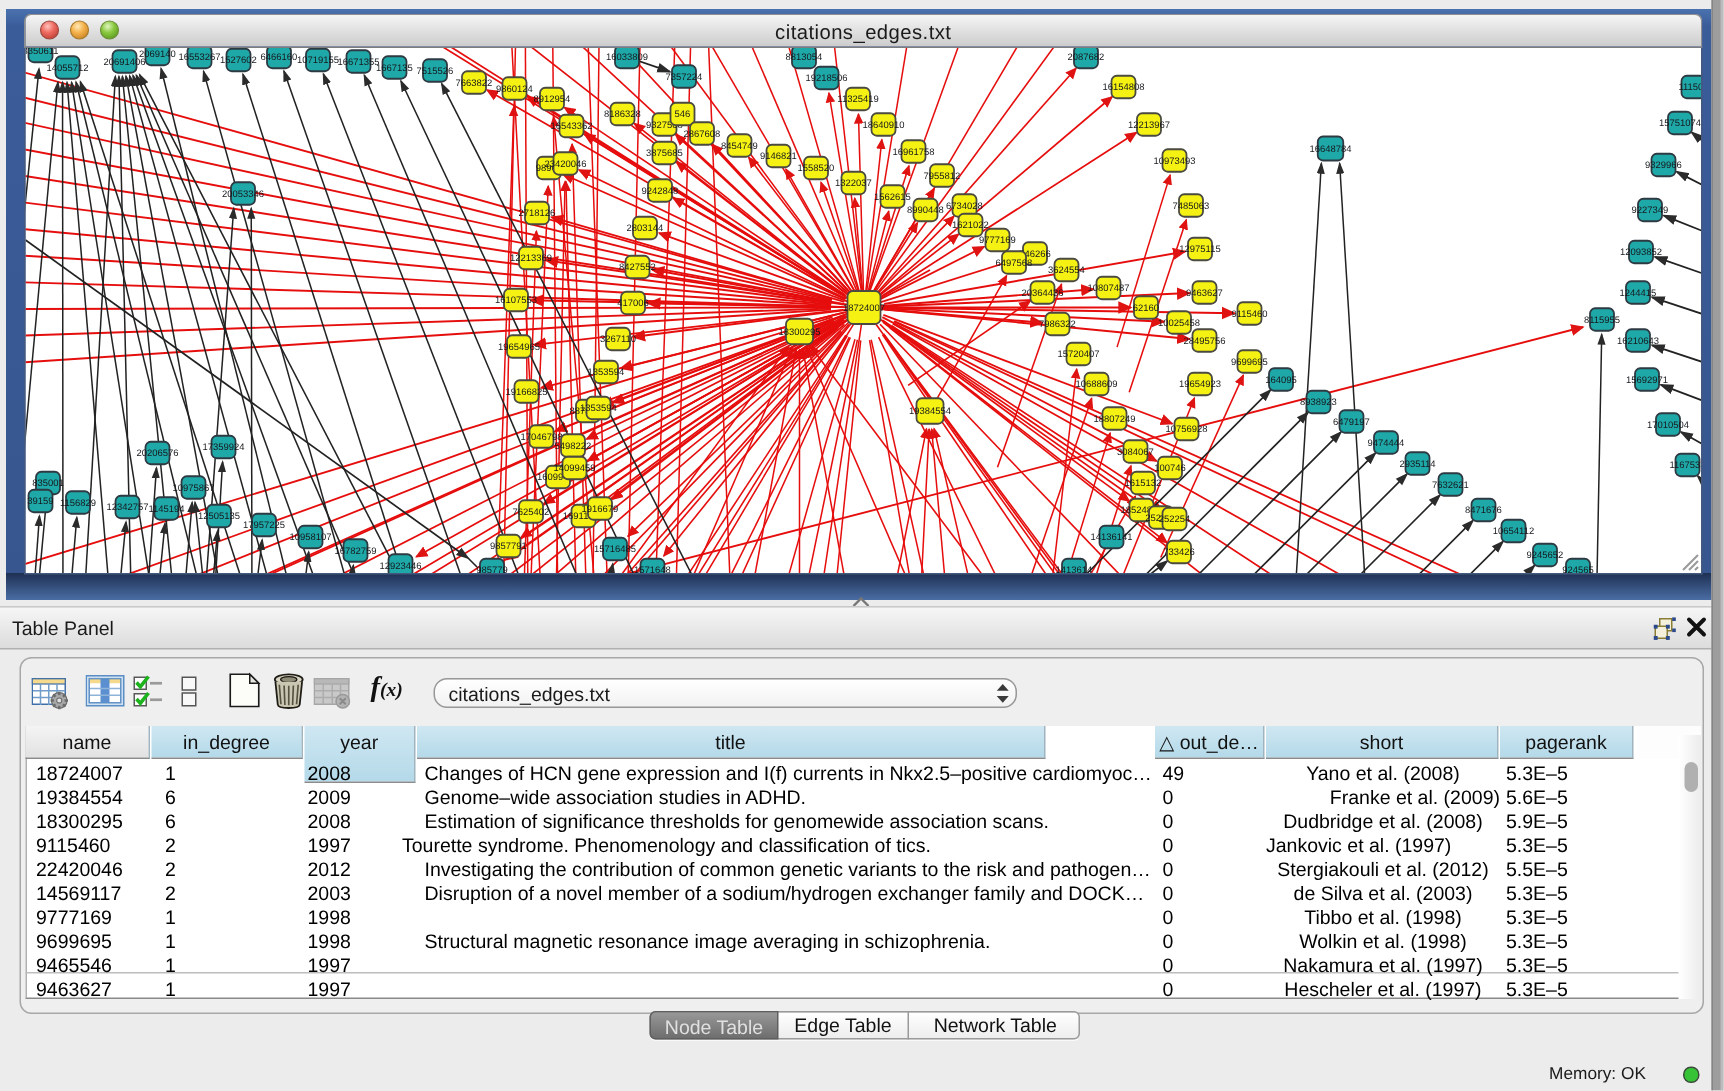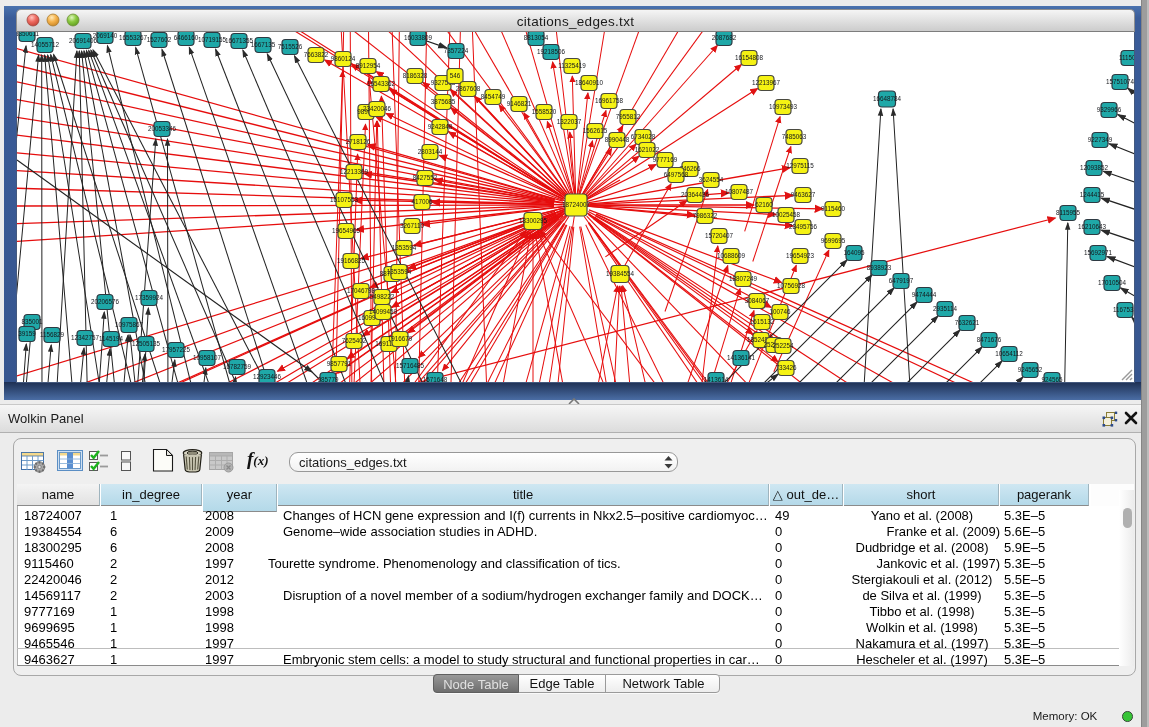--- a/index.html
+++ b/index.html
@@ -554,21 +554,21 @@
     <line x1="1109" y1="348" x2="1115" y2="342" stroke="#9a9a9a" stroke-width="1.4"></line>
     <line x1="1113" y1="348" x2="1115" y2="346" stroke="#9a9a9a" stroke-width="1.4"></line>
   </svg>
 <div style="position:absolute;left:16px;top:32px;width:1119px;height:351px;border:1px solid #44597e;border-top:none;pointer-events:none"></div>
 
 <svg style="position:absolute;left:568px;top:398px" width="12" height="7">
     <path d="M1 6 L6 1 L11 6" stroke="#777" stroke-width="1.6" fill="none"></path>
   </svg>
 
 <div style="position:absolute;left:0;top:404px;width:1141px;height:29px;background:linear-gradient(#f6f6f6,#dcdcdc);border-top:1px solid #c8c8c8;border-bottom:1px solid #b0b0b0"></div>
-<div style="position:absolute;left:8px;top:411px;font:13px 'Liberation Sans',sans-serif;color:#1a1a1a">Wolkin Panel</div>
+<div style="position:absolute;left:8px;top:411px;font:13px 'Liberation Sans',sans-serif;color:#1a1a1a">Table Panel</div>
 <svg style="position:absolute;left:1102px;top:411px" width="17" height="16">
     <rect x="4.5" y="1.5" width="8" height="8" fill="#f4f0dc" stroke="#8a7d36"></rect>
     <rect x="1.5" y="6.5" width="8" height="8" fill="#f4f0dc" stroke="#8a7d36"></rect>
     <g fill="#2c4a8a">
       <rect x="0.5" y="5.5" width="2.6" height="2.6"></rect>
       <rect x="8.6" y="5.5" width="2.6" height="2.6"></rect>
       <rect x="0.5" y="13" width="2.6" height="2.6"></rect>
       <rect x="8.6" y="13" width="2.6" height="2.6"></rect>
       <rect x="12.8" y="0.6" width="2.4" height="2.4"></rect>
       <rect x="12.8" y="8" width="2.4" height="2.4"></rect>
@@ -658,22 +658,22 @@
 <div style="position:absolute;left:289px;top:452px;width:389px;height:20px;background:linear-gradient(#ffffff,#f2f2f2);border:1px solid #989898;border-radius:9px;font:13px 'Liberation Sans',sans-serif;color:#1a1a1a;line-height:19px;padding-left:9px">citations_edges.txt</div>
 <svg style="position:absolute;left:663px;top:456px" width="12" height="13">
     <path d="M5.5 0 L9.5 4.5 L1.5 4.5 z" fill="#3a3a3a"></path>
     <path d="M5.5 12.5 L9.5 8 L1.5 8 z" fill="#3a3a3a"></path>
   </svg>
 
 <div style="position:absolute;left:17px;top:484px;width:1117px;height:182px;background:#fff;border-bottom:1px solid #8a8a8a;border-left:1px solid #b0b0b0"></div>
 <div style="position:absolute;left:17px;top:648px;width:1117px;height:1px;background:#bdbdbd"></div>
 <div style="position:absolute;left:17px;top:484px;width:83px;height:22px;background:linear-gradient(#f4f4f4,#e2e2e2);border-right:1px solid #9fb4be;border-bottom:1px solid #8b8b8b;text-align:center;font:13px 'Liberation Sans',sans-serif;color:#111;line-height:22px">name</div>
 <div style="position:absolute;left:101px;top:484px;width:101px;height:22px;background:linear-gradient(#cfe7f2,#b4d9e9);border-right:1px solid #9fb4be;border-bottom:1px solid #8b8b8b;text-align:center;font:13px 'Liberation Sans',sans-serif;color:#111;line-height:22px">in_degree</div>
-<div style="position:absolute;left:203px;top:484px;width:74px;height:28px;background:linear-gradient(#cfe7f2,#b4d9e9);border-right:1px solid #9fb4be;border-bottom:1px solid #8b8b8b;text-align:center;font:13px 'Liberation Sans',sans-serif;color:#111;line-height:22px">year</div>
-<div style="position:absolute;left:278px;top:484px;width:491px;height:22px;background:linear-gradient(#cfe7f2,#b4d9e9);border-right:1px solid #9fb4be;border-bottom:1px solid #8b8b8b;text-align:center;font:13px 'Liberation Sans',sans-serif;color:#111;line-height:22px">title</div>
+<div style="position:absolute;left:203px;top:484px;width:74px;height:38px;background:linear-gradient(#cfe7f2,#b4d9e9);border-right:1px solid #9fb4be;border-bottom:1px solid #8b8b8b;text-align:center;font:13px 'Liberation Sans',sans-serif;color:#111;line-height:22px">year</div>
+<div style="position:absolute;left:278px;top:484px;width:419px;height:22px;background:linear-gradient(#cfe7f2,#b4d9e9);border-right:1px solid #9fb4be;border-bottom:1px solid #8b8b8b;text-align:center;font:13px 'Liberation Sans',sans-serif;color:#111;line-height:22px">title</div>
 <div style="position:absolute;left:770px;top:484px;width:73px;height:22px;background:linear-gradient(#cfe7f2,#b4d9e9);border-right:1px solid #9fb4be;border-bottom:1px solid #8b8b8b;text-align:center;font:13px 'Liberation Sans',sans-serif;color:#111;line-height:22px">△ out_de…</div>
 <div style="position:absolute;left:844px;top:484px;width:155px;height:22px;background:linear-gradient(#cfe7f2,#b4d9e9);border-right:1px solid #9fb4be;border-bottom:1px solid #8b8b8b;text-align:center;font:13px 'Liberation Sans',sans-serif;color:#111;line-height:22px">short</div>
 <div style="position:absolute;left:1000px;top:484px;width:89px;height:22px;background:linear-gradient(#cfe7f2,#b4d9e9);border-right:1px solid #9fb4be;border-bottom:1px solid #8b8b8b;text-align:center;font:13px 'Liberation Sans',sans-serif;color:#111;line-height:22px">pagerank</div>
 <div style="position:absolute;left:1091px;top:484px;width:43px;height:22px;background:#fdfdfd"></div>
 <div style="position:absolute;left:0;top:508px;width:1103px;height:16px;font:13px/16px 'Liberation Sans',sans-serif;color:#000">
     <div style="position:absolute;left:24px;top:0;white-space:nowrap">18724007</div>
     <div style="position:absolute;left:110px;top:0;white-space:nowrap">1</div>
     <div style="position:absolute;left:205px;top:0;white-space:nowrap">2008</div>
     <div style="position:absolute;left:283px;top:0;white-space:nowrap">Changes of HCN gene expression and I(f) currents in Nkx2.5–positive cardiomyoc…</div>
     <div style="position:absolute;left:775px;top:0;white-space:nowrap">49</div>
@@ -686,79 +686,81 @@
     <div style="position:absolute;left:205px;top:0;white-space:nowrap">2009</div>
     <div style="position:absolute;left:283px;top:0;white-space:nowrap">Genome–wide association studies in ADHD.</div>
     <div style="position:absolute;left:775px;top:0;white-space:nowrap">0</div>
     <div style="position:absolute;left:844px;top:0;width:156px;text-align:right">Franke et al. (2009)</div>
     <div style="position:absolute;left:1004px;top:0;white-space:nowrap">5.6E–5</div>
   </div>
 <div style="position:absolute;left:0;top:540px;width:1103px;height:16px;font:13px/16px 'Liberation Sans',sans-serif;color:#000">
     <div style="position:absolute;left:24px;top:0;white-space:nowrap">18300295</div>
     <div style="position:absolute;left:110px;top:0;white-space:nowrap">6</div>
     <div style="position:absolute;left:205px;top:0;white-space:nowrap">2008</div>
+    <div style="position:absolute;left:283px;top:0;white-space:nowrap">Estimation of significance thresholds for genomewide association scans.</div>
     <div style="position:absolute;left:775px;top:0;white-space:nowrap">0</div>
     <div style="position:absolute;left:844px;top:0;width:156px;text-align:center">Dudbridge et al. (2008)</div>
     <div style="position:absolute;left:1004px;top:0;white-space:nowrap">5.9E–5</div>
   </div>
 <div style="position:absolute;left:0;top:556px;width:1103px;height:16px;font:13px/16px 'Liberation Sans',sans-serif;color:#000">
     <div style="position:absolute;left:24px;top:0;white-space:nowrap">9115460</div>
     <div style="position:absolute;left:110px;top:0;white-space:nowrap">2</div>
     <div style="position:absolute;left:205px;top:0;white-space:nowrap">1997</div>
     <div style="position:absolute;left:268px;top:0;white-space:nowrap">Tourette syndrome. Phenomenology and classification of tics.</div>
     <div style="position:absolute;left:775px;top:0;white-space:nowrap">0</div>
-    <div style="position:absolute;left:844px;top:0;width:156px;text-align:right">Jankovic et al. (1997)</div>
+    <div style="position:absolute;left:844px;top:0;width:156px;text-align:left">Jankovic et al. (1997)</div>
     <div style="position:absolute;left:1004px;top:0;white-space:nowrap">5.3E–5</div>
   </div>
 <div style="position:absolute;left:0;top:572px;width:1103px;height:16px;font:13px/16px 'Liberation Sans',sans-serif;color:#000">
     <div style="position:absolute;left:24px;top:0;white-space:nowrap">22420046</div>
     <div style="position:absolute;left:110px;top:0;white-space:nowrap">2</div>
     <div style="position:absolute;left:205px;top:0;white-space:nowrap">2012</div>
+    <div style="position:absolute;left:283px;top:0;white-space:nowrap">Investigating the contribution of common genetic variants to the risk and pathogen…</div>
     <div style="position:absolute;left:775px;top:0;white-space:nowrap">0</div>
     <div style="position:absolute;left:844px;top:0;width:156px;text-align:center">Stergiakouli et al. (2012)</div>
     <div style="position:absolute;left:1004px;top:0;white-space:nowrap">5.5E–5</div>
   </div>
 <div style="position:absolute;left:0;top:588px;width:1103px;height:16px;font:13px/16px 'Liberation Sans',sans-serif;color:#000">
     <div style="position:absolute;left:24px;top:0;white-space:nowrap">14569117</div>
     <div style="position:absolute;left:110px;top:0;white-space:nowrap">2</div>
     <div style="position:absolute;left:205px;top:0;white-space:nowrap">2003</div>
     <div style="position:absolute;left:283px;top:0;white-space:nowrap">Disruption of a novel member of a sodium/hydrogen exchanger family and DOCK…</div>
     <div style="position:absolute;left:775px;top:0;white-space:nowrap">0</div>
-    <div style="position:absolute;left:844px;top:0;width:156px;text-align:center">de Silva et al. (1999)</div>
+    <div style="position:absolute;left:844px;top:0;width:156px;text-align:center">de Silva et al. (2003)</div>
     <div style="position:absolute;left:1004px;top:0;white-space:nowrap">5.3E–5</div>
   </div>
 <div style="position:absolute;left:0;top:604px;width:1103px;height:16px;font:13px/16px 'Liberation Sans',sans-serif;color:#000">
     <div style="position:absolute;left:24px;top:0;white-space:nowrap">9777169</div>
     <div style="position:absolute;left:110px;top:0;white-space:nowrap">1</div>
     <div style="position:absolute;left:205px;top:0;white-space:nowrap">1998</div>
     <div style="position:absolute;left:775px;top:0;white-space:nowrap">0</div>
     <div style="position:absolute;left:844px;top:0;width:156px;text-align:center">Tibbo et al. (1998)</div>
     <div style="position:absolute;left:1004px;top:0;white-space:nowrap">5.3E–5</div>
   </div>
 <div style="position:absolute;left:0;top:620px;width:1103px;height:16px;font:13px/16px 'Liberation Sans',sans-serif;color:#000">
     <div style="position:absolute;left:24px;top:0;white-space:nowrap">9699695</div>
     <div style="position:absolute;left:110px;top:0;white-space:nowrap">1</div>
     <div style="position:absolute;left:205px;top:0;white-space:nowrap">1998</div>
+    <div style="position:absolute;left:283px;top:0;white-space:nowrap">Structural magnetic resonance image averaging in schizophrenia.</div>
     <div style="position:absolute;left:775px;top:0;white-space:nowrap">0</div>
     <div style="position:absolute;left:844px;top:0;width:156px;text-align:center">Wolkin et al. (1998)</div>
     <div style="position:absolute;left:1004px;top:0;white-space:nowrap">5.3E–5</div>
   </div>
 <div style="position:absolute;left:0;top:636px;width:1103px;height:16px;font:13px/16px 'Liberation Sans',sans-serif;color:#000">
     <div style="position:absolute;left:24px;top:0;white-space:nowrap">9465546</div>
     <div style="position:absolute;left:110px;top:0;white-space:nowrap">1</div>
     <div style="position:absolute;left:205px;top:0;white-space:nowrap">1997</div>
     <div style="position:absolute;left:775px;top:0;white-space:nowrap">0</div>
     <div style="position:absolute;left:844px;top:0;width:156px;text-align:center">Nakamura et al. (1997)</div>
     <div style="position:absolute;left:1004px;top:0;white-space:nowrap">5.3E–5</div>
   </div>
 <div style="position:absolute;left:0;top:652px;width:1103px;height:16px;font:13px/16px 'Liberation Sans',sans-serif;color:#000">
     <div style="position:absolute;left:24px;top:0;white-space:nowrap">9463627</div>
     <div style="position:absolute;left:110px;top:0;white-space:nowrap">1</div>
     <div style="position:absolute;left:205px;top:0;white-space:nowrap">1997</div>
-    <div style="position:absolute;left:283px;top:0;white-space:nowrap">Embryonic stem cells: a model to study structural and functional properties in car…</div>
     <div style="position:absolute;left:775px;top:0;white-space:nowrap">0</div>
     <div style="position:absolute;left:844px;top:0;width:156px;text-align:center">Hescheler et al. (1997)</div>
     <div style="position:absolute;left:1004px;top:0;white-space:nowrap">5.3E–5</div>
   </div>
 
 <div style="position:absolute;left:1119px;top:490px;width:15px;height:176px;background:linear-gradient(90deg,#ffffff,#ececec)"></div>
 <div style="position:absolute;left:1123px;top:508px;width:9px;height:20px;background:#b0b0b0;border-radius:4.5px"></div>
 
 <div style="position:absolute;left:433px;top:674px;width:287px;height:19px;border:1px solid #9a9a9a;border-radius:4px;background:linear-gradient(#ffffff,#ededed);box-shadow:0 1px 0 rgba(255,255,255,.7)"></div>
 <div style="position:absolute;left:433px;top:674px;width:86px;height:19px;background:linear-gradient(#989898,#6e6e6e);border:1px solid #5f5f5f;border-radius:4px 0 0 4px;color:#e0e0e0;text-align:center;font:13px 'Liberation Sans',sans-serif;line-height:19px">Node Table</div>

